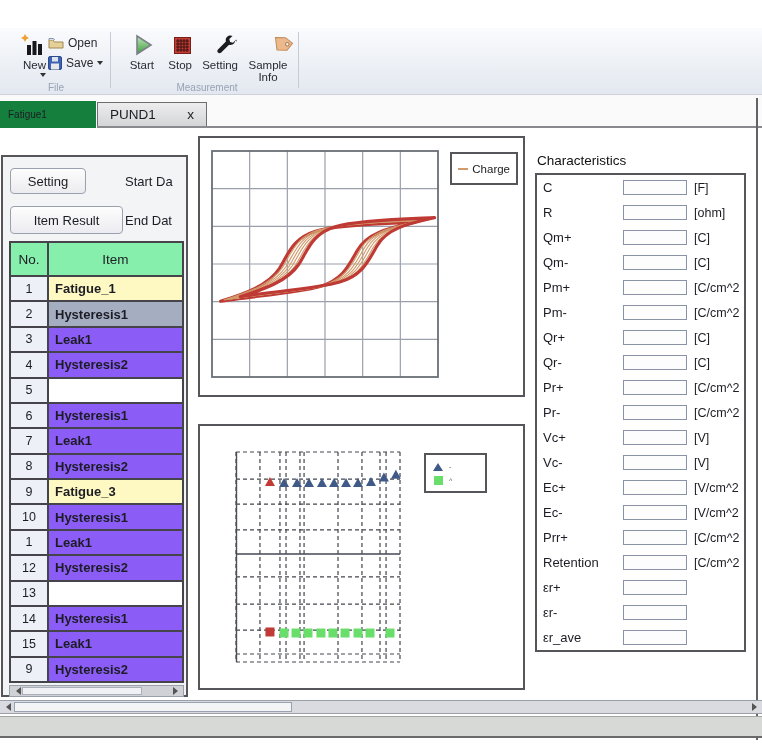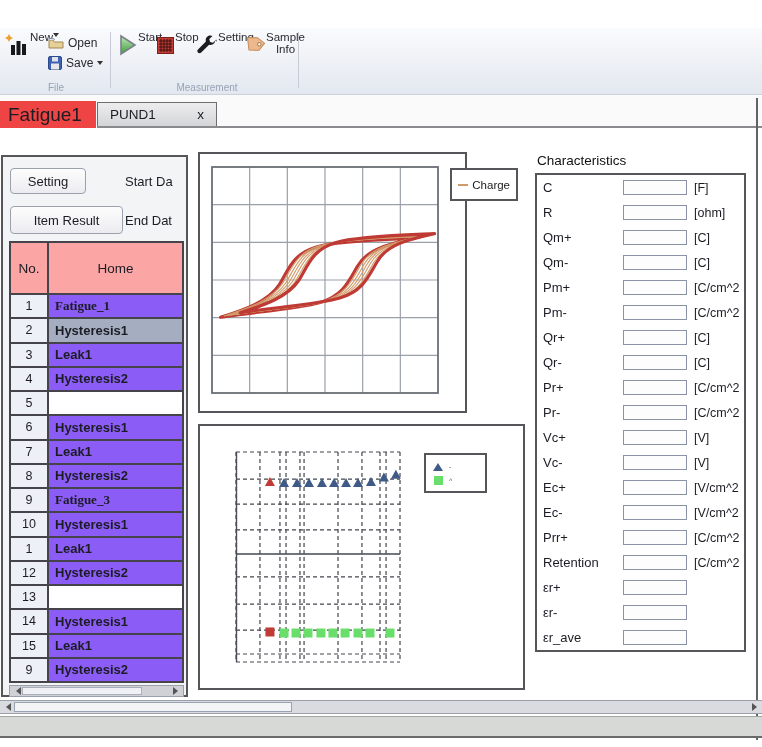--- a/index.html
+++ b/index.html
@@ -13,55 +13,55 @@
   .titlebar{position:absolute;left:0;top:0;width:100%;height:28px;background:#fcfcfd;}
   .app-menu{position:absolute;left:30px;top:9px;width:73px;height:19px;background:#4d5c77;border:1px solid #3a4760;border-radius:2px;display:flex;align-items:center;justify-content:center;}
   .caret-down-white{width:0;height:0;border:5px solid transparent;border-top:6px solid #f2f4f8;margin-top:5px;}
   .rtab{position:absolute;top:11px;height:17px;display:flex;align-items:center;justify-content:center;font-size:13px;border:1px solid #9aa2b4;border-bottom:none;border-radius:3px 3px 0 0;}
   .rtab.home{left:125px;width:99px;background:linear-gradient(#fdfdfe,#f0f3f8);}
   .rtab.graph{left:262px;width:104px;background:#ccd3e2;}
   
   .ribbon{position:absolute;left:0;top:28px;width:100%;height:67px;background:linear-gradient(#fafbfd,#edf0f5 55%,#e3e8f0);border-bottom:1px solid #cdd2da;}
   .rb-sep{position:absolute;top:4px;height:56px;width:1px;background:#c6cbd5;}
   .group-label{position:absolute;bottom:1px;text-align:center;font-size:10px;color:#99a2b6;}
-  .big-btn{position:absolute;top:3px;height:56px;display:flex;align-items:flex-start;font-size:11.5px;color:#2a2a33;}
+  .big-btn{position:absolute;top:3px;height:56px;display:flex;flex-direction:column;align-items:flex-end;font-size:11.5px;color:#2a2a33;}
   .big-btn .ic{height:28px;display:flex;align-items:center;justify-content:center;}
   .big-btn .lbl{line-height:12px;text-align:center;}
   .small-btn{position:absolute;height:17px;display:flex;align-items:center;font-size:12px;color:#2a2a33;}
   .small-btn .ic{margin-right:4px;display:flex;align-items:center;}
   .caret-sm{width:0;height:0;border:3px solid transparent;border-top:4px solid #333;margin-left:4px;margin-top:3px;}
   .caret-under{width:0;height:0;border:3px solid transparent;border-top:4px solid #333;margin-top:2px;}
   
   .doc-area{position:absolute;left:0;top:95px;width:100%;height:33px;background:#fafafb;}
-  .doc-tab-active{position:absolute;left:0;top:6px;width:96px;height:27px;background:#ef4444;font-size:19px;display:flex;align-items:center;padding-left:8px;}
-  .doc-tab{position:absolute;left:97px;top:7px;width:120px;height:25px;background:linear-gradient(#ededee,#d4d5d7);border:1px solid #6e6e72;font-size:13.5px;display:flex;align-items:center;padding:0 12px;justify-content:space-between;}
+  .doc-tab-active{position:absolute;left:0;top:6px;width:96px;height:27px;background:#15803d;font-size:10px;display:flex;align-items:center;padding-left:8px;}
+  .doc-tab{position:absolute;left:97px;top:7px;width:110px;height:25px;background:linear-gradient(#ededee,#d4d5d7);border:1px solid #6e6e72;font-size:13.5px;display:flex;align-items:center;padding:0 12px;justify-content:space-between;}
   .tab-line{position:absolute;left:97px;top:31px;right:0;height:2px;background:#8a8a8e;}
   
   .left-panel{position:absolute;left:1px;top:155px;width:187px;height:542px;border:2px solid #55555a;background:#f3f4f6;}
   .btn{position:absolute;background:linear-gradient(#fdfdfd,#ececf0);border:1px solid #9aa1ae;border-radius:4px;font-size:13px;display:flex;align-items:center;justify-content:center;color:#1c1c24;}
   .side-label{position:absolute;font-size:13px;white-space:nowrap;}
   .item-table{position:absolute;left:6px;top:84px;width:175px;height:442px;border:2px solid #44444a;background:#fff;display:flex;flex-direction:column;}
-  .thead{display:flex;height:52px;background:#fca5a5;border-bottom:2px solid #44444a;font-size:13.5px;}
+  .thead{display:flex;height:34px;background:#86efac;border-bottom:2px solid #44444a;font-size:13.5px;}
   .thead .no{width:38px;border-right:2px solid #44444a;display:flex;align-items:center;justify-content:center;}
   .thead .item{flex:1;display:flex;align-items:center;justify-content:center;}
   .trows{flex:1;display:flex;flex-direction:column;}
   .trow{flex:1;display:flex;border-bottom:2px solid #44444a;}
   .trow:last-child{border-bottom:none;}
   .tcell.no{width:38px;border-right:2px solid #44444a;background:#eef0f8;display:flex;align-items:center;justify-content:center;font-size:12.5px;}
   .tcell.item{flex:1;display:flex;align-items:center;padding-left:6px;font-size:13px;font-weight:bold;background:#8b5cf6;}
-  .trow.fatigue .tcell.item{background:#8b5cf6;font-family:Liberation Serif, serif;}
+  .trow.fatigue .tcell.item{background:#fef9c3;}
   .trow.selected .tcell.item{background:#a5aec1;}
   .mini-scroll{position:absolute;left:6px;top:528px;width:175px;height:12px;background:#cfd1d6;border:1px solid #9aa0aa;display:flex;align-items:center;}
   .mini-scroll .thumb{position:absolute;left:12px;width:120px;top:1px;bottom:1px;background:#f0f1f4;border:1px solid #aab0bb;}
   .arr{width:12px;height:100%;display:flex;align-items:center;justify-content:center;}
   .tri-l{width:0;height:0;border:4px solid transparent;border-right:5px solid #555;}
   .tri-r{width:0;height:0;border:4px solid transparent;border-left:5px solid #555;}
   
   .chart-panel{position:absolute;border:2px solid #55555a;background:#ffffff;}
-  .chart-top{left:198px;top:152px;width:269px;height:261px;}
+  .chart-top{left:198px;top:136px;width:327px;height:261px;}
   .chart-bottom{left:198px;top:424px;width:327px;height:266px;}
   .legend-box{position:absolute;border:2px solid #55555a;background:#ffffff;display:flex;flex-direction:column;justify-content:center;padding:2px 6px;}
   .legend-top{left:250px;top:14px;width:68px;height:33px;flex-direction:row;align-items:center;}
   .legend-top .sw{width:18px;height:0;border-top:2px solid #d19a6a;margin-right:4px;}
   .legend-top .tx{font-size:11.5px;color:#222;}
   .legend-bot{left:224px;top:27px;width:63px;height:40px;}
   .legend-row{display:flex;align-items:center;height:14px;}
   .legend-row .mk{width:12px;display:flex;justify-content:center;margin-right:5px;}
   .legend-row .tx{font-size:7px;color:#556;}
   .tri-mark{width:0;height:0;border:5px solid transparent;border-bottom:8px solid #3f5a86;margin-top:-4px;}
@@ -187,21 +187,21 @@
 
   <div class="left-panel">
     <div class="btn" style="left:7px;top:11px;width:76px;height:26px;">Setting</div>
     <div class="side-label" style="left:122px;top:17px;">Start Da</div>
     <div class="btn" style="left:7px;top:49px;width:113px;height:28px;">Item Result</div>
     <div class="side-label" style="left:122px;top:56px;">End Dat</div>
 
     <div class="item-table">
       <div class="thead">
         <div class="no">No.</div>
-        <div class="item">Home</div>
+        <div class="item">Item</div>
       </div>
       <div class="trows">
           <div class="trow fatigue">
             <div class="tcell no">1</div>
             <div class="tcell item">Fatigue_1</div>
           </div>
           <div class="trow selected">
             <div class="tcell no">2</div>
             <div class="tcell item">Hysteresis1</div>
           </div>

